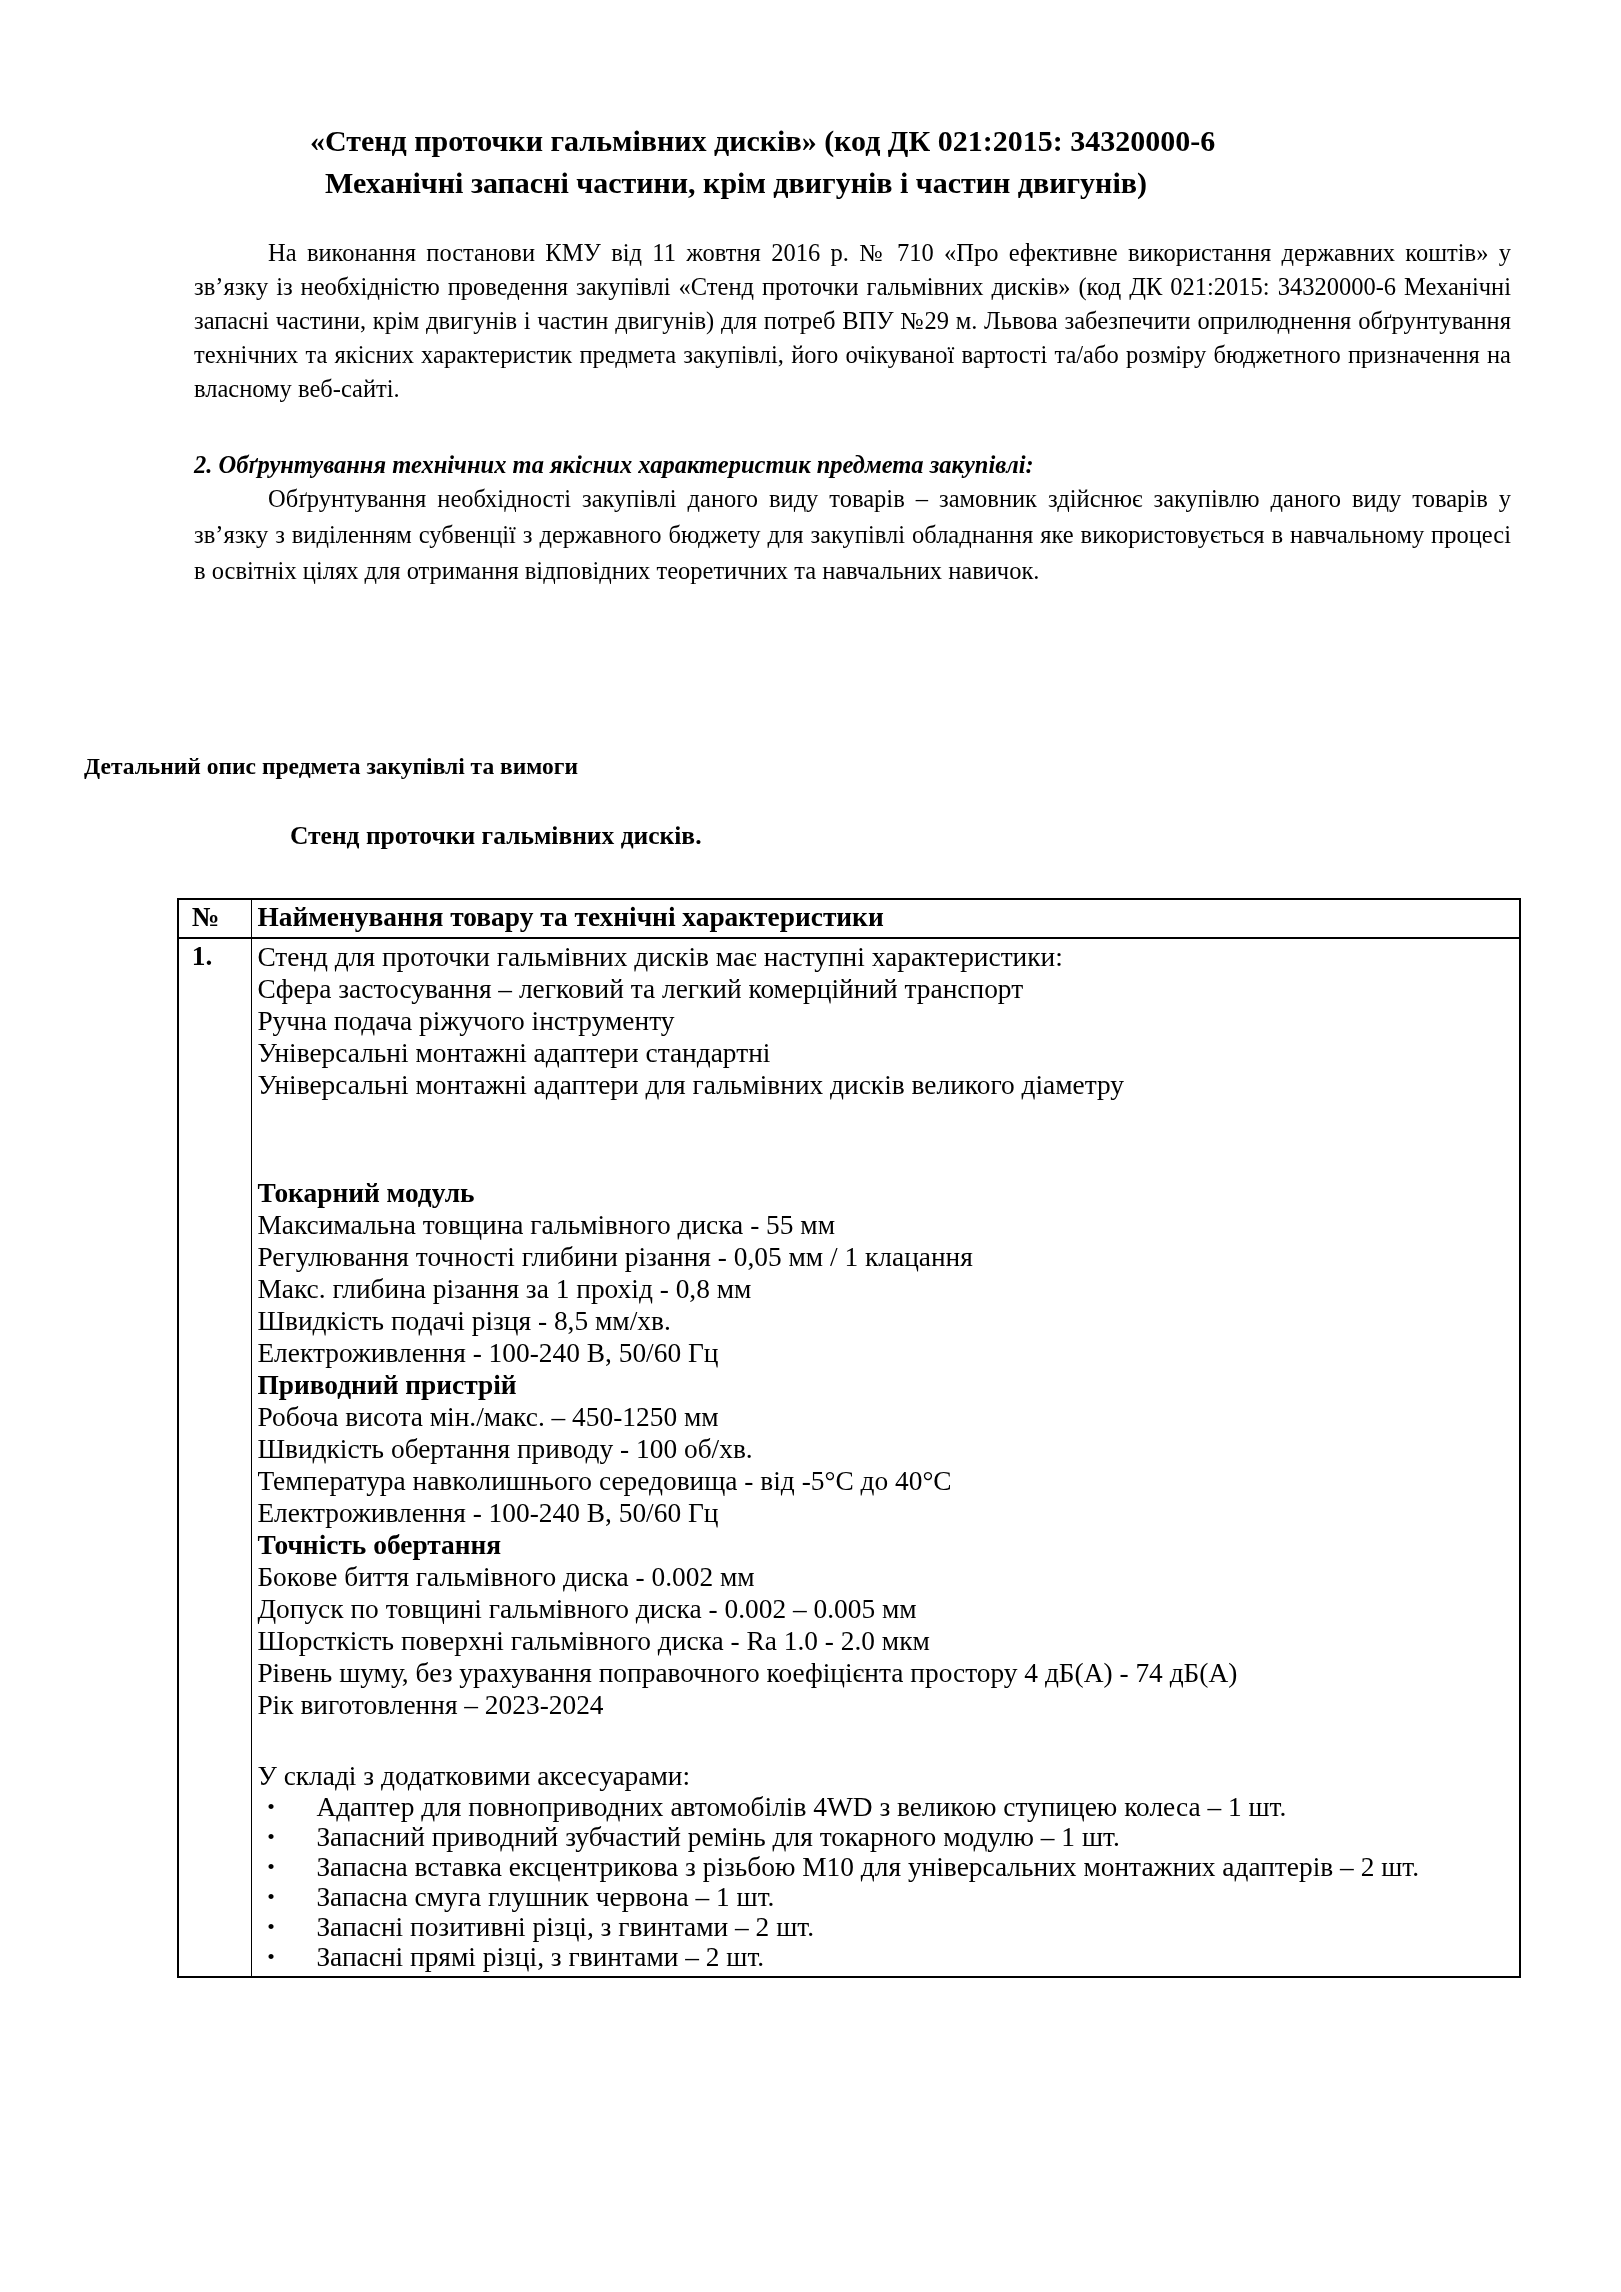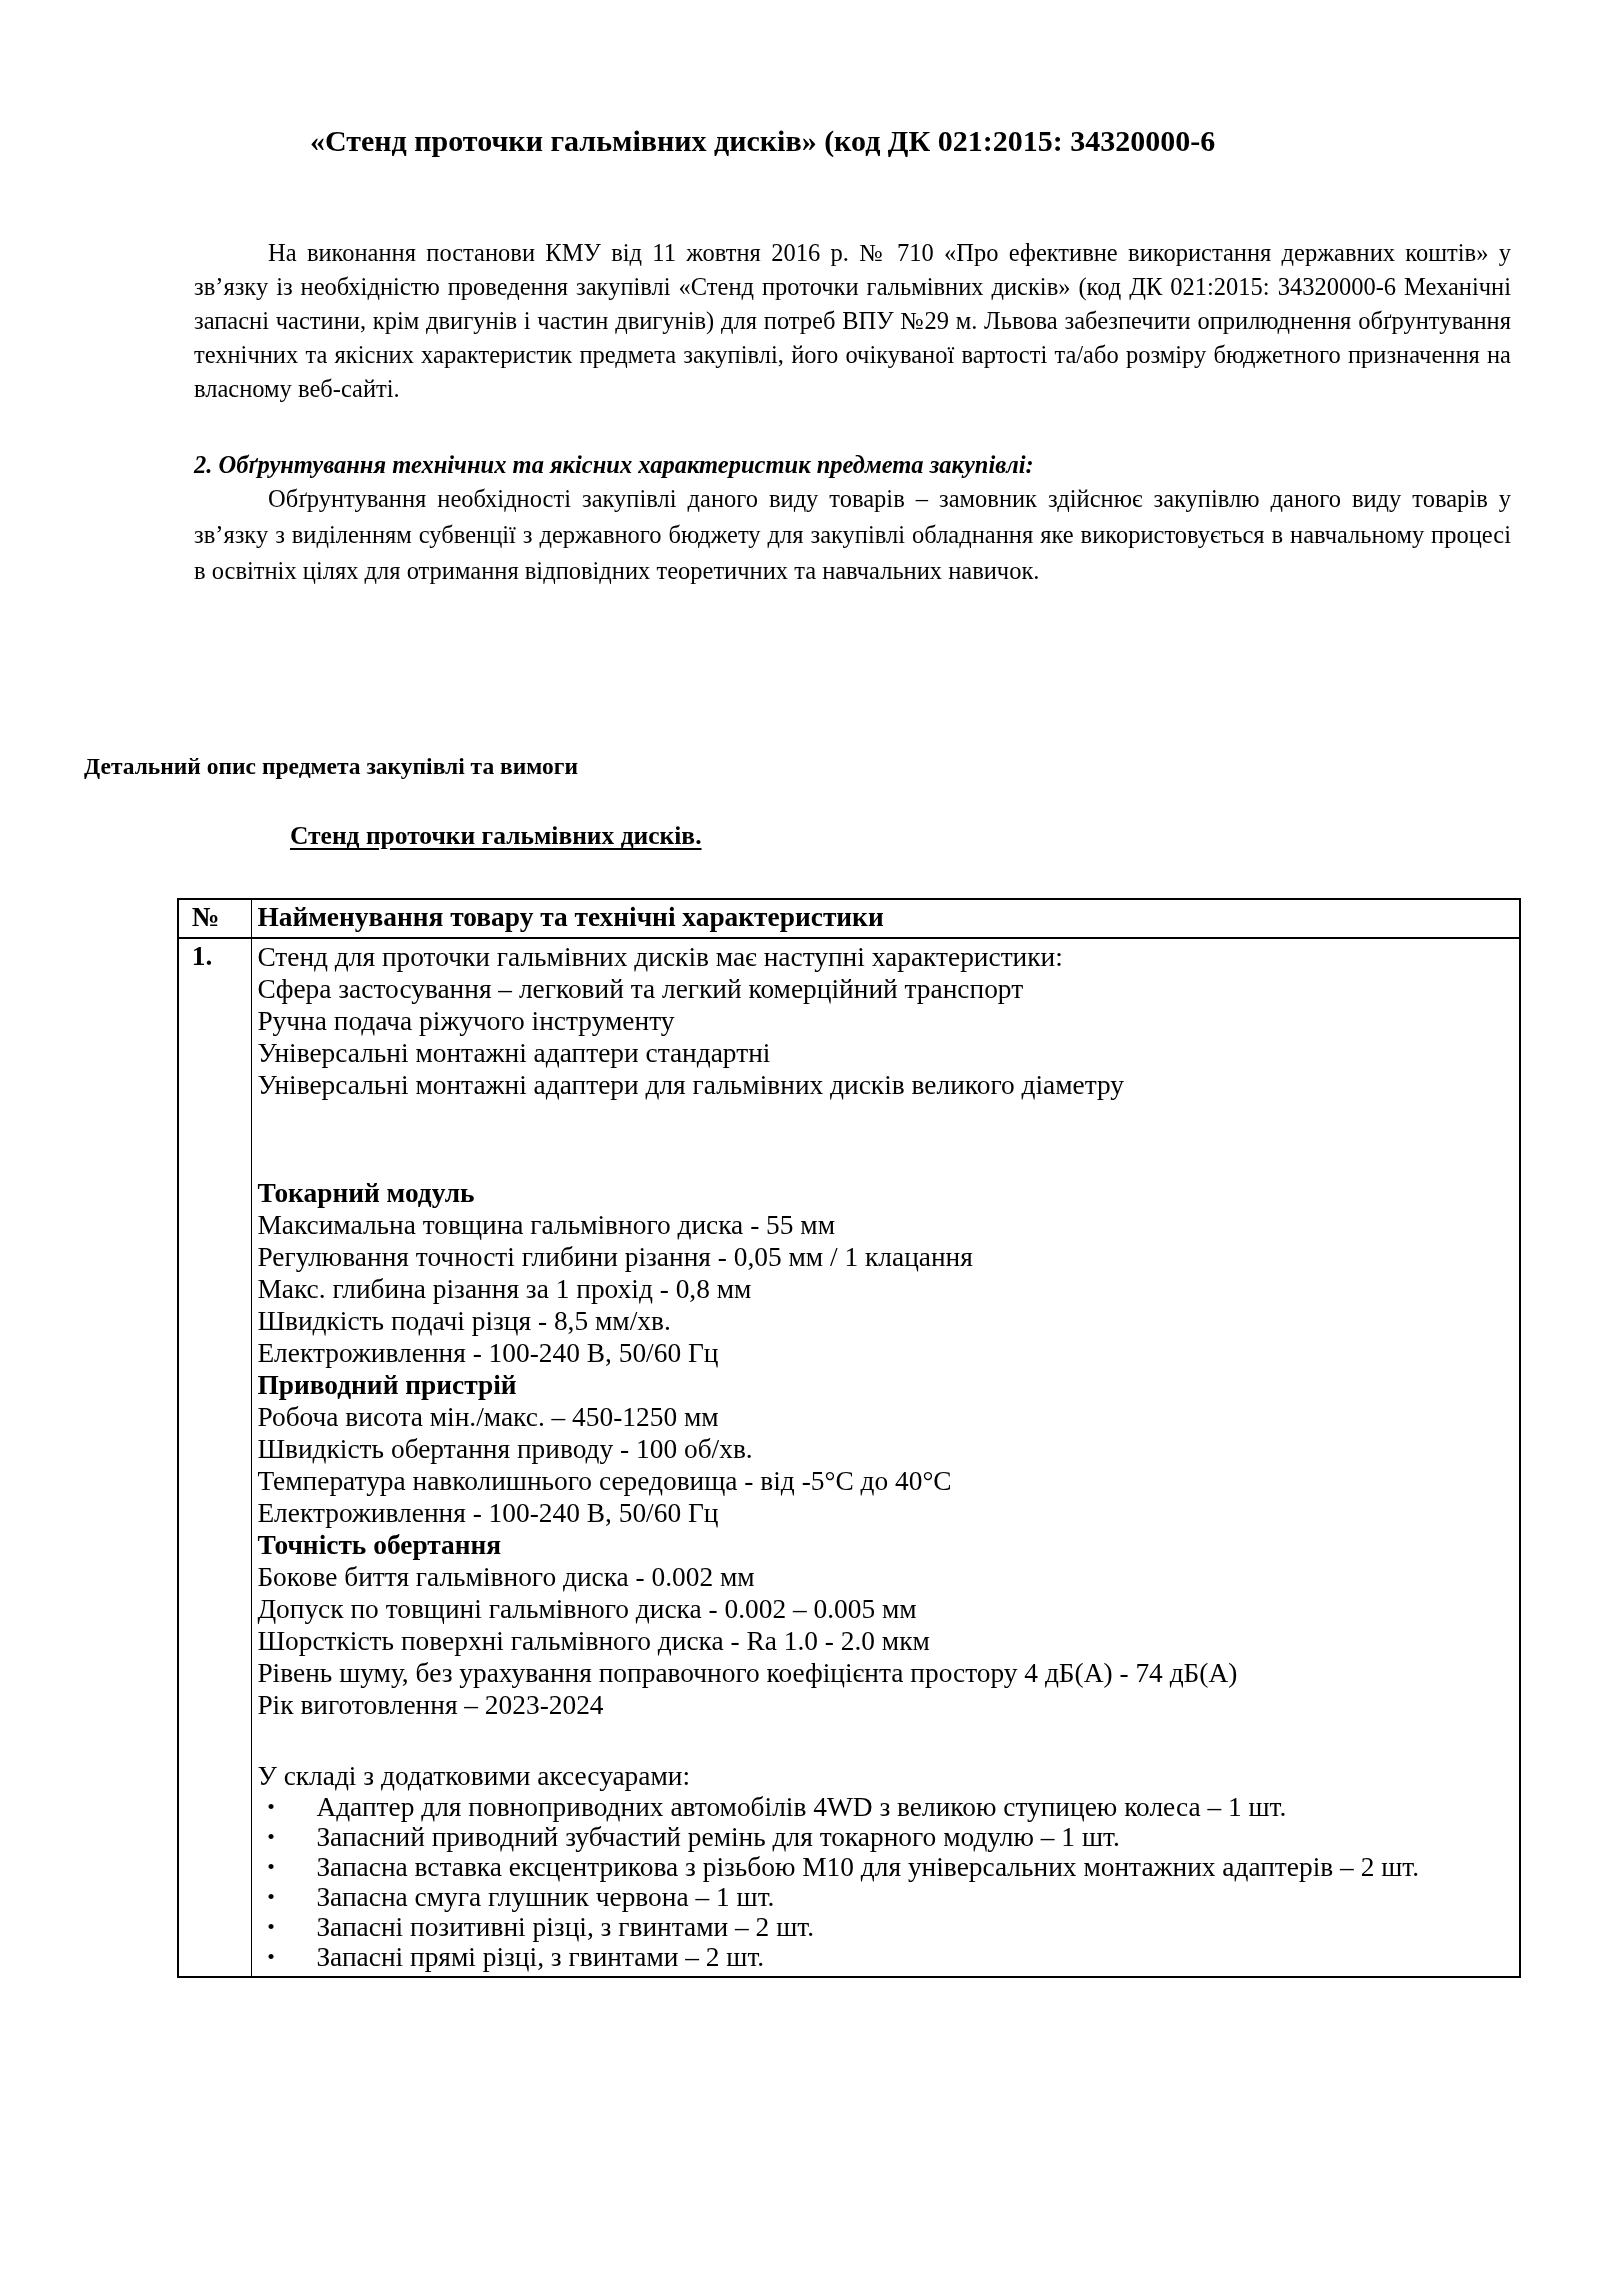--- a/index.html
+++ b/index.html
@@ -13,21 +13,21 @@
 
   .body-text { left: 194px; width: 1317px; font-size: 24.5px; line-height: 34px; text-align: justify; }
   .intro { top: 236px; }
   .intro .indent { text-indent: 74px; }
 
   .sections { left: 194px; width: 1317px; top: 448px; font-size: 24.5px; line-height: 33px; text-align: justify; }
   .sec-head { font-weight: bold; font-style: italic; }
   .indent-par { text-indent: 74px; line-height: 36px; }
 
   .detail-head { top: 751px; left: 0; width: 1621px; text-align: left; font-weight: bold; font-size: 23.5px; line-height: 31px; padding-left: 84px; box-sizing: border-box; }
-  .item-head { top: 819px; left: 290px; font-weight: bold; font-size: 25.5px; line-height: 33px; text-decoration: underline; text-decoration-thickness: 2px; text-underline-offset: 3.9px; }
+  .item-head { top: 819px; left: 290px; font-weight: bold; font-size: 25.5px; line-height: 33px; text-decoration-thickness: 2px; text-underline-offset: 3.9px; }
 
   .spec-table { position: absolute; left: 177px; top: 898px; width: 1344px; border-collapse: collapse; font-size: 27.4px; }
   .spec-table td, .spec-table th { border: 1.5px solid #000; vertical-align: top; padding: 0; }
   .spec-table { border: 2.9px solid #000; }
   .spec-table th { font-weight: bold; text-align: left; line-height: 35px; height: 37px; }
   .col-no { width: 73px; padding-left: 12.7px !important; box-sizing: border-box; }
   .col-desc { padding-left: 5.9px !important; }
   .hdr-row th { border-bottom: 2.5px solid #000; }
   .no-cell { font-weight: bold; line-height: 31px; padding-top: 2px !important; }
   .desc-cell { line-height: 32px; padding-top: 2px !important; padding-bottom: 3.9px !important; padding-right: 11.8px !important; }
@@ -37,20 +37,21 @@
   .blank-md { height: 71px; }
   .bul { display: flex; align-items: flex-start; }
   .bul .dot { width: 59px; flex: 0 0 59px; padding-left: 9.8px; box-sizing: border-box; font-size: 21.6px; line-height: 30px; }
   .bul .txt { flex: 1; line-height: 30px; text-align: justify; white-space: normal; }
 </style>
 </head>
 <body>
 
 <div class="abs title">
   <div class="l1">«Стенд проточки гальмівних дисків» (код ДК 021:2015: 34320000-6</div>
+  <div class="l2">Механічні запасні частини, крім двигунів і частин двигунів)</div>
 </div>
 
 <div class="abs body-text intro">
   <div class="indent">На виконання постанови КМУ від 11 жовтня 2016 р. № 710 «Про ефективне використання державних коштів» у зв’язку із необхідністю проведення закупівлі «Стенд проточки гальмівних дисків» (код ДК 021:2015: 34320000-6 Механічні запасні частини, крім двигунів і частин двигунів) для потреб ВПУ №29 м. Львова забезпечити оприлюднення обґрунтування технічних та якісних характеристик предмета закупівлі, його очікуваної вартості та/або розміру бюджетного призначення на власному веб-сайті.</div>
 </div>
 
 <div class="abs sections">
   <div class="sec-head">2. Обґрунтування технічних та якісних характеристик предмета закупівлі:</div>
   <div class="indent-par">Обґрунтування необхідності закупівлі даного виду товарів – замовник здійснює закупівлю даного виду товарів  у зв’язку з виділенням субвенції з державного бюджету для закупівлі обладнання яке використовується в навчальному процесі в освітніх цілях для отримання відповідних теоретичних та навчальних навичок.</div>
 </div>

